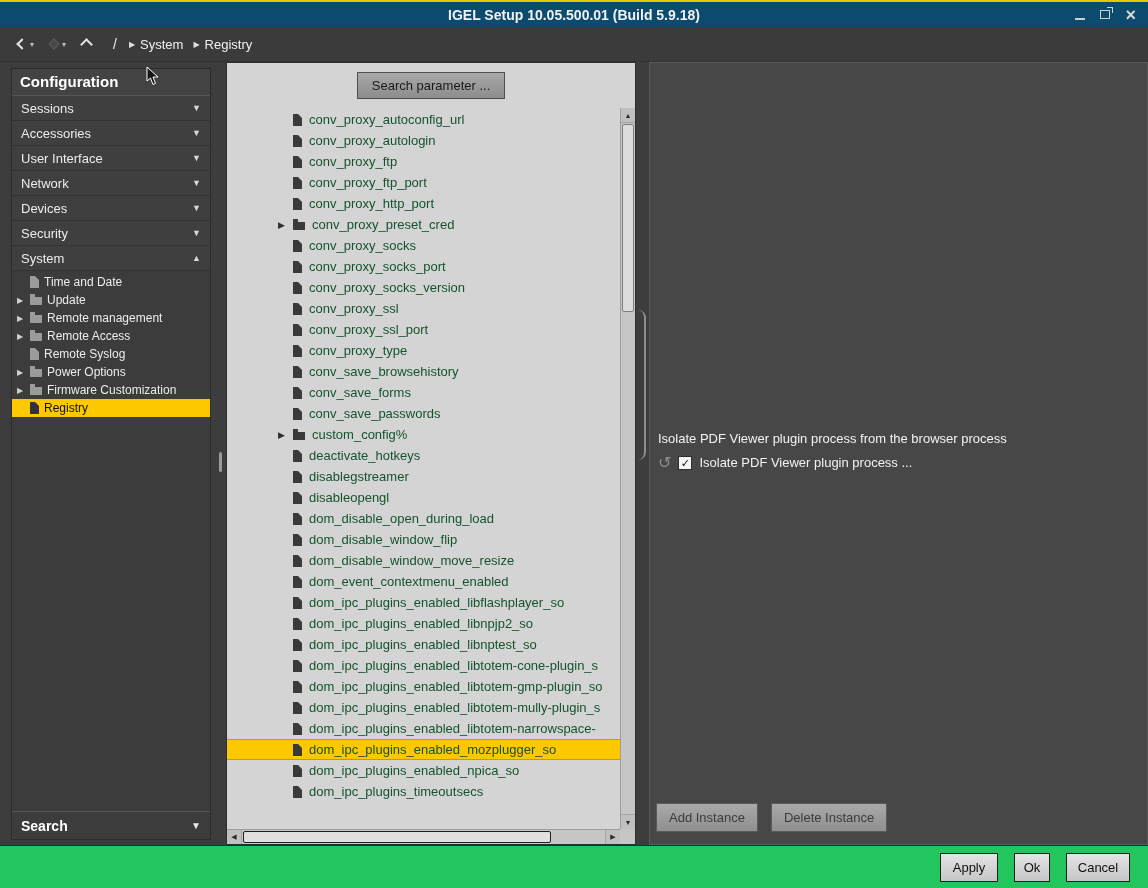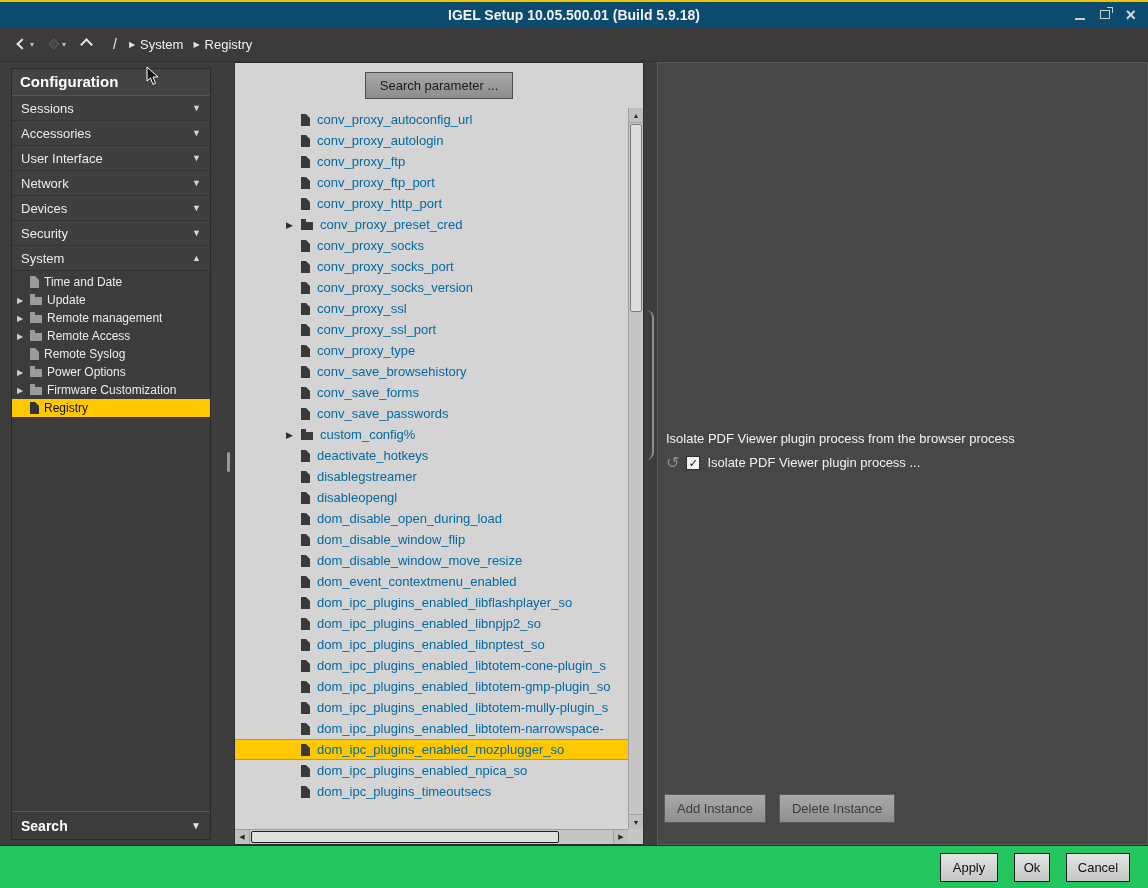--- a/index.html
+++ b/index.html
@@ -32,21 +32,21 @@
   .bc-root{color:#ececec;font-size:14px;margin-right:12px;}
   .bc{display:flex;align-items:center;}
   .bc-item{display:flex;align-items:center;margin-right:10px;}
   .bc-tri{font-size:8px;color:#e0e0e0;margin-right:5px;}
   .bc-label{font-size:13px;color:#f0f0f0;}
 
   
   .content{display:flex;height:783px;flex:none;}
 
   
-  .sidebar{width:200px;margin:6px 12px 5px 11px;background:#3c3c3c;border:1px solid #2b2b2b;
+  .sidebar{width:200px;margin:6px 4px 5px 11px;background:#3c3c3c;border:1px solid #2b2b2b;
     display:flex;flex-direction:column;}
   .side-header{height:27px;line-height:26px;padding-left:8px;color:#fff;font-weight:bold;
     font-size:15px;background:#434343;border-bottom:1px solid #565656;}
   .side-section{height:25px;display:flex;align-items:center;justify-content:space-between;
     padding:0 9px;font-size:13px;color:#ececec;border-bottom:1px solid #333;background:#3f3f3f;}
   .ss-tri{font-size:9px;color:#d8d8d8;}
   .side-tree{padding:2px 0;}
   .side-trow{height:18px;display:flex;align-items:center;padding-left:5px;font-size:12px;color:#ececec;}
   .s-exp{width:13px;font-size:8px;color:#cfcfcf;flex:none;text-align:left;}
   .s-label{margin-left:5px;white-space:nowrap;}
@@ -66,21 +66,21 @@
   
   .middle{width:410px;background:#d4d4d4;border:1px solid #2e2e2e;display:flex;
     flex-direction:column;position:relative;flex:none;}
   .middle-top{height:45px;flex:none;display:flex;align-items:center;justify-content:center;}
   .search-param{background:linear-gradient(#a8a8a8,#8d8d8d);border:1px solid #4f4f4f;
     font-size:13px;color:#1a1a1a;padding:5px 14px;font-family:inherit;}
   .tree-viewport{flex:1;position:relative;overflow:hidden;}
   .tree-rows{position:absolute;top:1px;left:0;right:15px;bottom:15px;overflow:hidden;}
   .trow{height:21px;display:flex;align-items:center;padding-left:51px;white-space:nowrap;}
   .texp{width:15px;font-size:9px;color:#2e2e2e;flex:none;}
-  .tlabel{margin-left:7px;font-size:13px;color:#0369a1;}
+  .tlabel{margin-left:7px;font-size:13px;color:#14532d;}
   .trow.selected{background:#fdc800;border-top:1px solid #c79e00;border-bottom:1px solid #c79e00;}
 
   
   .file-icon{width:9px;height:12px;background:#3a3a3a;position:relative;flex:none;}
   .file-icon::before{content:"";position:absolute;top:0;right:0;width:0;height:0;
     border-top:4px solid #d4d4d4;border-left:4px solid transparent;}
   .trow.selected .file-icon::before{border-top-color:#fdc800;}
   .folder-icon{width:12px;height:8px;background:#3a3a3a;position:relative;flex:none;margin-top:2px;}
   .folder-icon::before{content:"";position:absolute;top:-3px;left:0;width:5px;height:3px;background:#3a3a3a;}
   .side-trow .file-icon{background:#9b9b9b;}
@@ -110,21 +110,21 @@
   
   .right{flex:1;background:#474747;border:1px solid #5a5a5a;position:relative;}
   .param-field{display:block;width:calc(100% - 12px);margin:8px 6px 0;height:22px;background:#ededed;
     border:1px solid #8f8f8f;font-size:13px;color:#111;padding:0 6px;font-family:inherit;}
   .desc{position:absolute;top:368px;left:8px;font-size:13px;color:#f2f2f2;}
   .check-row{position:absolute;top:392px;left:8px;display:flex;align-items:center;gap:7px;}
   .reset-icon{font-size:16px;color:#8f8f8f;line-height:14px;}
   .checkbox{width:14px;height:14px;background:#f4f4f4;border:1px solid #2f2f2f;color:#111;
     font-size:11px;line-height:12px;text-align:center;font-weight:bold;}
   .check-label{font-size:13px;color:#f2f2f2;}
-  .instance-btns{position:absolute;left:6px;bottom:21px;display:flex;gap:13px;}
+  .instance-btns{position:absolute;left:6px;bottom:12px;display:flex;gap:13px;}
   .inst-btn{background:linear-gradient(#a9a9a9,#8f8f8f);border:1px solid #5b5b5b;color:#3c3c3c;
     font-size:13px;padding:6px 12px;font-family:inherit;}
 
   
   .bottombar{height:43px;background:#22c55e;border-top:1px solid #2b2b2b;display:flex;
     align-items:center;justify-content:flex-end;gap:16px;padding-right:18px;flex:none;}
   .bb-btn{background:linear-gradient(#e4e4e4,#c6c6c6);border:1px solid #202020;color:#101010;
     font-size:13px;padding:6px 8px;text-align:center;font-family:inherit;}
   .bb-apply{min-width:58px;}
   .bb-ok{min-width:36px;}

